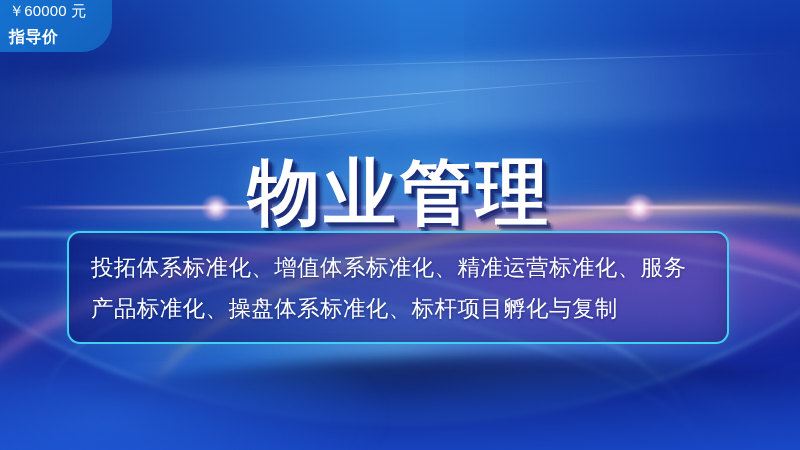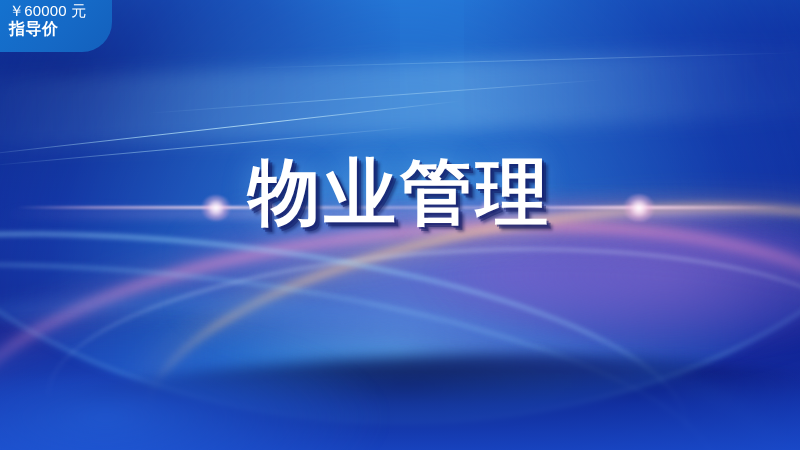--- a/index.html
+++ b/index.html
@@ -239,21 +239,21 @@
   .price-badge .price-line {
     font-size: 15px;
     font-weight: 400;
     letter-spacing: .2px;
     white-space: nowrap;
   }
   .price-badge .price-label {
     font-size: 16px;
     font-weight: 700;
     letter-spacing: .5px;
-    margin-top: 1px;
+    margin-top: 9px;
   }
 
   
   .title-wrap {
     position: absolute;
     left: 0; top: 108px;
     width: 100%;
     text-align: center;
     z-index: 30;
   }
@@ -341,14 +341,17 @@
 
   <div class="price-badge">
     <div class="price-line">￥60000 元</div>
     <div class="price-label">指导价</div>
   </div>
 
   <div class="title-wrap">
     <h1 class="main-title">物业管理</h1>
   </div>
 
+  <div class="info-box">
+    <div class="info-text">投拓体系标准化、增值体系标准化、精准运营标准化、服务产品标准化、操盘体系标准化、标杆项目孵化与复制</div>
+  </div>
 
 </div>
 
 </body></html>

